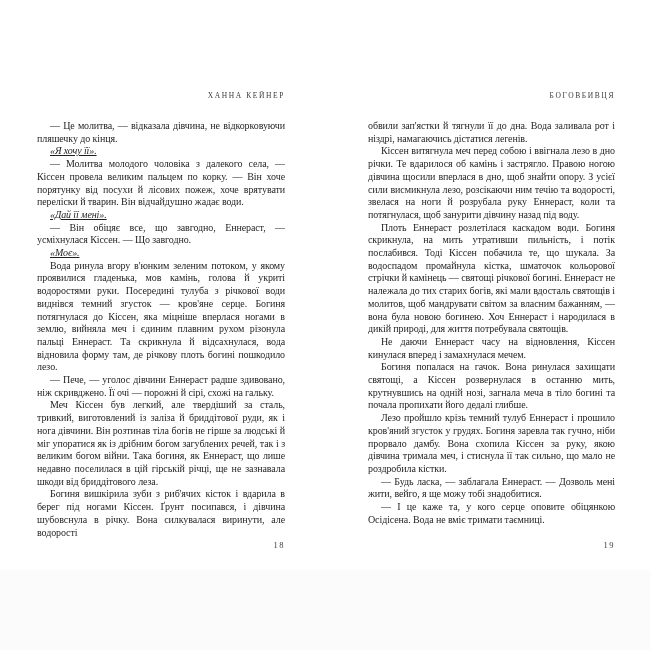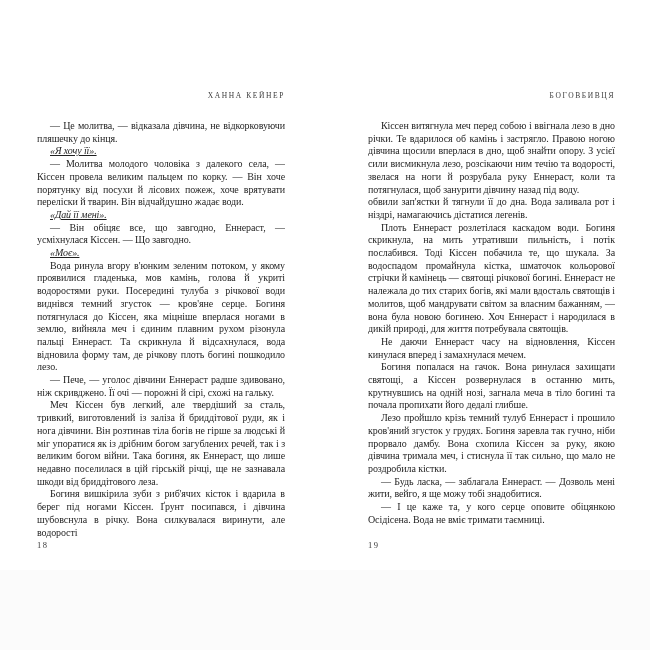--- a/index.html
+++ b/index.html
@@ -40,21 +40,21 @@
     line-height: 12.7px;
     letter-spacing: -0.1px;
     text-align: justify;
     color: var(--text-color);
   }
   .para { margin: 0; text-indent: 13px; }
   .para.no-indent { text-indent: 0; }
   .para.italic { font-style: italic; text-decoration: underline; }
   .page-number {
     position: absolute; top: 540px; left: 0; right: 0;
-    text-align: left;
+    text-align: right;
     font-size: 8.5px;
     letter-spacing: 1.5px;
     color: var(--header-color);
   }
 </style>
 </head>
 <body>
 
 <div class="spread">
 
@@ -71,22 +71,22 @@
         <p class="para">— Пече, — уголос дівчини Еннераст радше здивовано, ніж скривджено. Її очі — порожні й сірі, схожі на гальку.</p>
         <p class="para">Меч Кіссен був легкий, але твердіший за сталь, тривкий, виготовлений із заліза й бриддітової руди, як і нога дівчини. Він розтинав тіла богів не гірше за людські й міг упоратися як із дрібним богом загублених речей, так і з великим богом війни. Така богиня, як Еннераст, що лише недавно поселилася в цій гірській річці, ще не зазнавала шкоди від бриддітового леза.</p>
         <p class="para">Богиня вишкірила зуби з риб'ячих кісток і вдарила в берег під ногами Кіссен. Ґрунт посипався, і дівчина шубовснула в річку. Вона силкувалася виринути, але водорості</p>
       </div>
     <div class="page-number">18</div>
   </section>
 
   <section class="page page-right">
     <div class="running-header">БОГОВБИВЦЯ</div>
     <div class="page-body">
+        <p class="para no-indent">обвили зап'ястки й тягнули її до дна. Вода заливала рот і ніздрі, намагаючись дістатися легенів.</p>
         <p class="para">Кіссен витягнула меч перед собою і ввігнала лезо в дно річки. Те вдарилося об камінь і застрягло. Правою ногою дівчина щосили вперлася в дно, щоб знайти опору. З усієї сили висмикнула лезо, розсікаючи ним течію та водорості, звелася на ноги й розрубала руку Еннераст, коли та потягнулася, щоб занурити дівчину назад під воду.</p>
-        <p class="para no-indent">обвили зап'ястки й тягнули її до дна. Вода заливала рот і ніздрі, намагаючись дістатися легенів.</p>
         <p class="para">Плоть Еннераст розлетілася каскадом води. Богиня скрикнула, на мить утративши пильність, і потік послабився. Тоді Кіссен побачила те, що шукала. За водоспадом промайнула кістка, шматочок кольорової стрічки й камінець — святощі річкової богині. Еннераст не належала до тих старих богів, які мали вдосталь святощів і молитов, щоб мандрувати світом за власним бажанням, — вона була новою богинею. Хоч Еннераст і народилася в дикій природі, для життя потребувала святощів.</p>
         <p class="para">Не даючи Еннераст часу на відновлення, Кіссен кинулася вперед і замахнулася мечем.</p>
         <p class="para">Богиня попалася на гачок. Вона ринулася захищати святощі, а Кіссен розвернулася в останню мить, крутнувшись на одній нозі, загнала меча в тіло богині та почала пропихати його дедалі глибше.</p>
         <p class="para">Лезо пройшло крізь темний тулуб Еннераст і прошило кров'яний згусток у грудях. Богиня заревла так гучно, ніби прорвало дамбу. Вона схопила Кіссен за руку, якою дівчина тримала меч, і стиснула її так сильно, що мало не роздробила кістки.</p>
         <p class="para">— Будь ласка, — заблагала Еннераст. — Дозволь мені жити, вейго, я ще можу тобі знадобитися.</p>
         <p class="para">— І це каже та, у кого серце оповите обіцянкою Осідісена. Вода не вміє тримати таємниці.</p>
       </div>
     <div class="page-number">19</div>
   </section>
 

